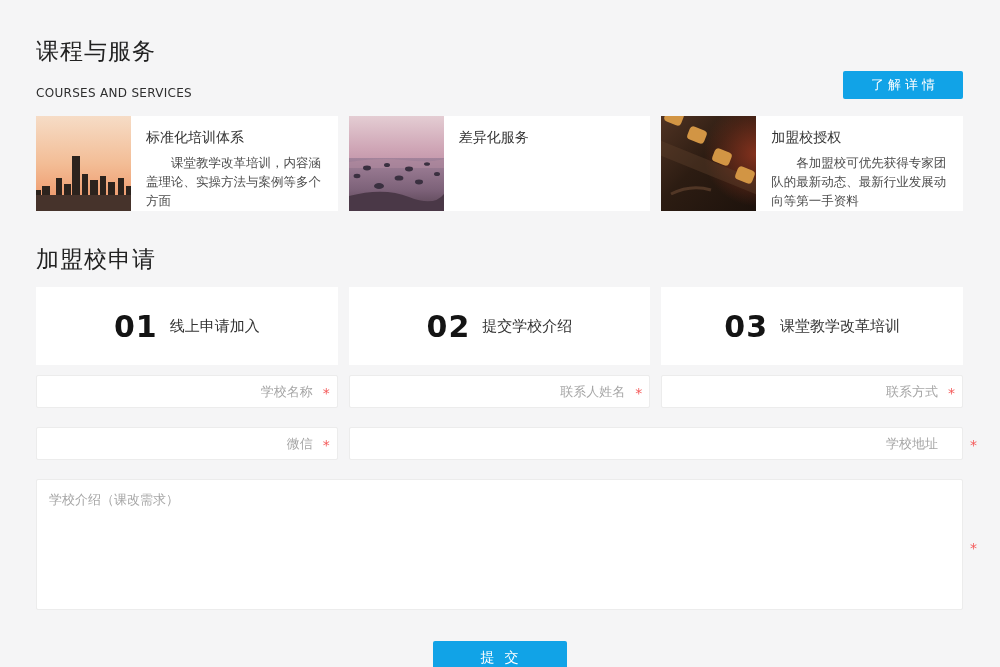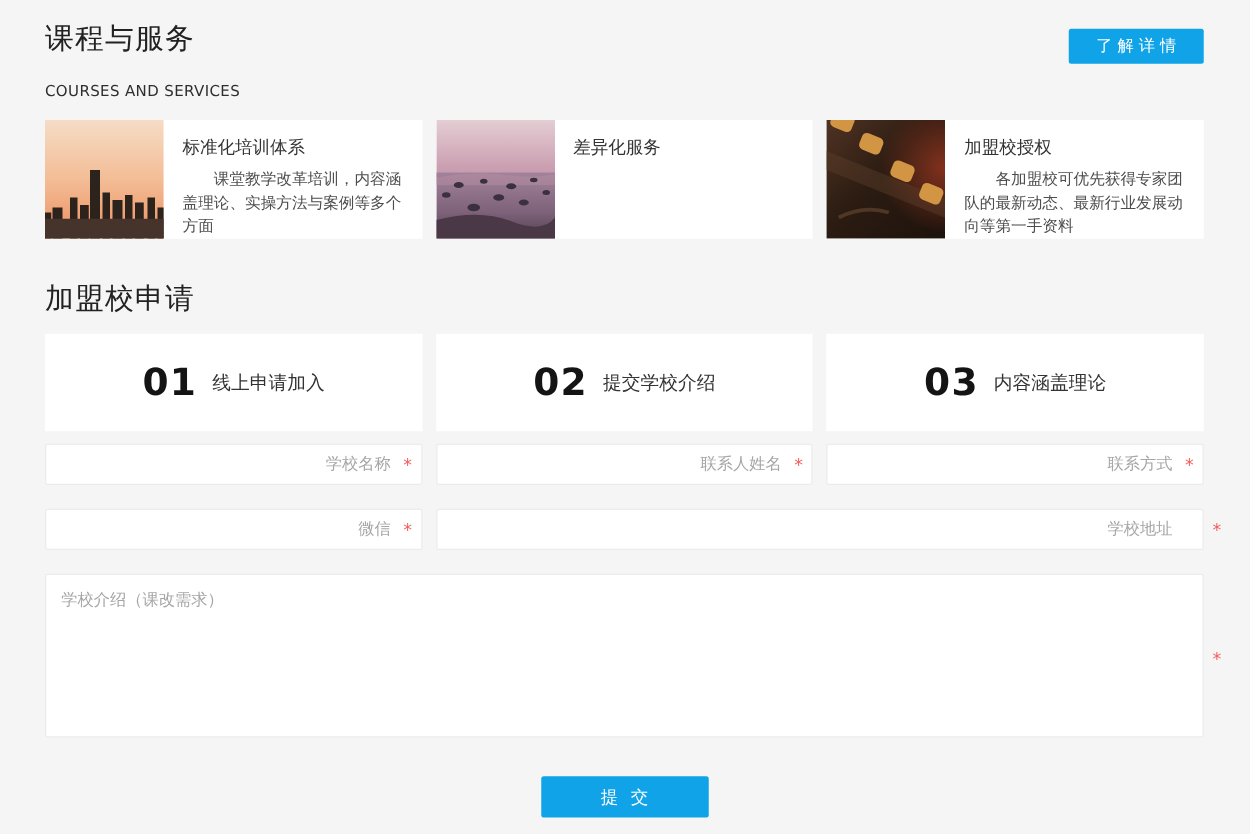--- a/index.html
+++ b/index.html
@@ -17,24 +17,24 @@
   html,body{width:1000px;height:667px;}
   body{
     background:var(--page-bg);
     font-family:"DejaVu Sans","Liberation Sans",sans-serif;
     position:relative;overflow:hidden;
   }
   .page{padding:18px 37px 0 36px;}
 
   
   .section-header{position:relative;}
-  .cn-title{font-size:23px;font-weight:500;color:var(--text-dark);letter-spacing:1px;line-height:1.2;}
+  .cn-title{font-size:23px;font-weight:500;color:var(--text-dark);letter-spacing:1px;line-height:1.2;margin-top:20px;}
   .en-subtitle{font-size:12px;color:#2e2e2e;margin-top:20px;letter-spacing:0.3px;}
   .more-btn{
-    position:absolute;right:0;top:5px;width:108px;height:28px;
+    position:absolute;right:0;top:33px;width:120px;height:28px;
     background:var(--accent);color:#fff;border:none;cursor:pointer;
     font-size:13px;letter-spacing:4px;padding-left:4px;
     display:flex;align-items:center;justify-content:center;
     font-family:inherit;border-radius:2px;
   }
 
   
   .cards{display:grid;grid-template-columns:repeat(3,1fr);gap:11px;margin-top:16px;}
   .service-card{background:var(--card-bg);height:95px;display:flex;overflow:hidden;}
   .service-card .img{width:95px;height:95px;flex:0 0 95px;}
@@ -208,21 +208,21 @@
       <div class="step-card">
         <span class="step-number">01</span>
         <span class="step-label">线上申请加入</span>
       </div>
       <div class="step-card">
         <span class="step-number">02</span>
         <span class="step-label">提交学校介绍</span>
       </div>
       <div class="step-card">
         <span class="step-number">03</span>
-        <span class="step-label">内容涵盖理论</span>
+        <span class="step-label">课堂教学改革培训</span>
       </div>
     </div>
 
     <form class="form-grid">
       <div class="field">
         <input type="text" placeholder="学校名称" style="">
         <span class="asterisk">*</span>
       </div>
       <div class="field">
         <input type="text" placeholder="联系人姓名" style="">

